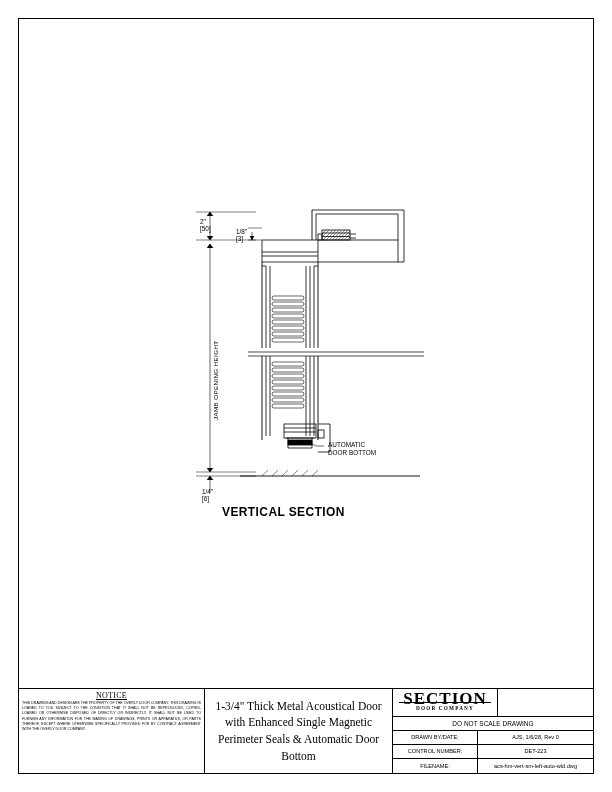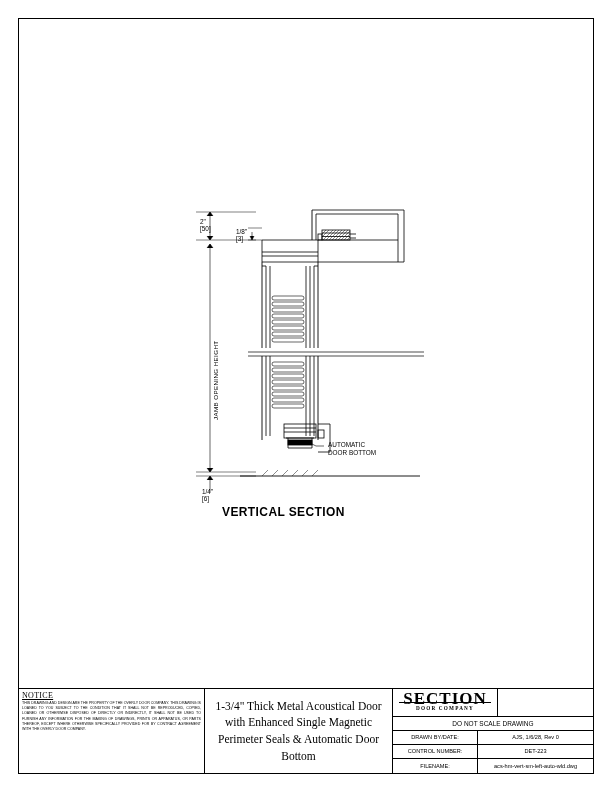--- a/index.html
+++ b/index.html
@@ -43,20 +43,21 @@
     display: flex;
   }
   .tb-notice {
     width: 186px;
     border-right: 1px solid #000;
     box-sizing: border-box;
     padding: 2px 3px 2px 3px;
     position: relative;
   }
   .notice-title {
+    text-align: center;
     font-size: 8px;
     font-family: "Liberation Serif", serif;
     letter-spacing: 0.3px;
     text-decoration: underline;
     margin-bottom: 1px;
   }
   .notice-body {
     font-size: 3.6px;
     line-height: 1.45;
     text-align: justify;

